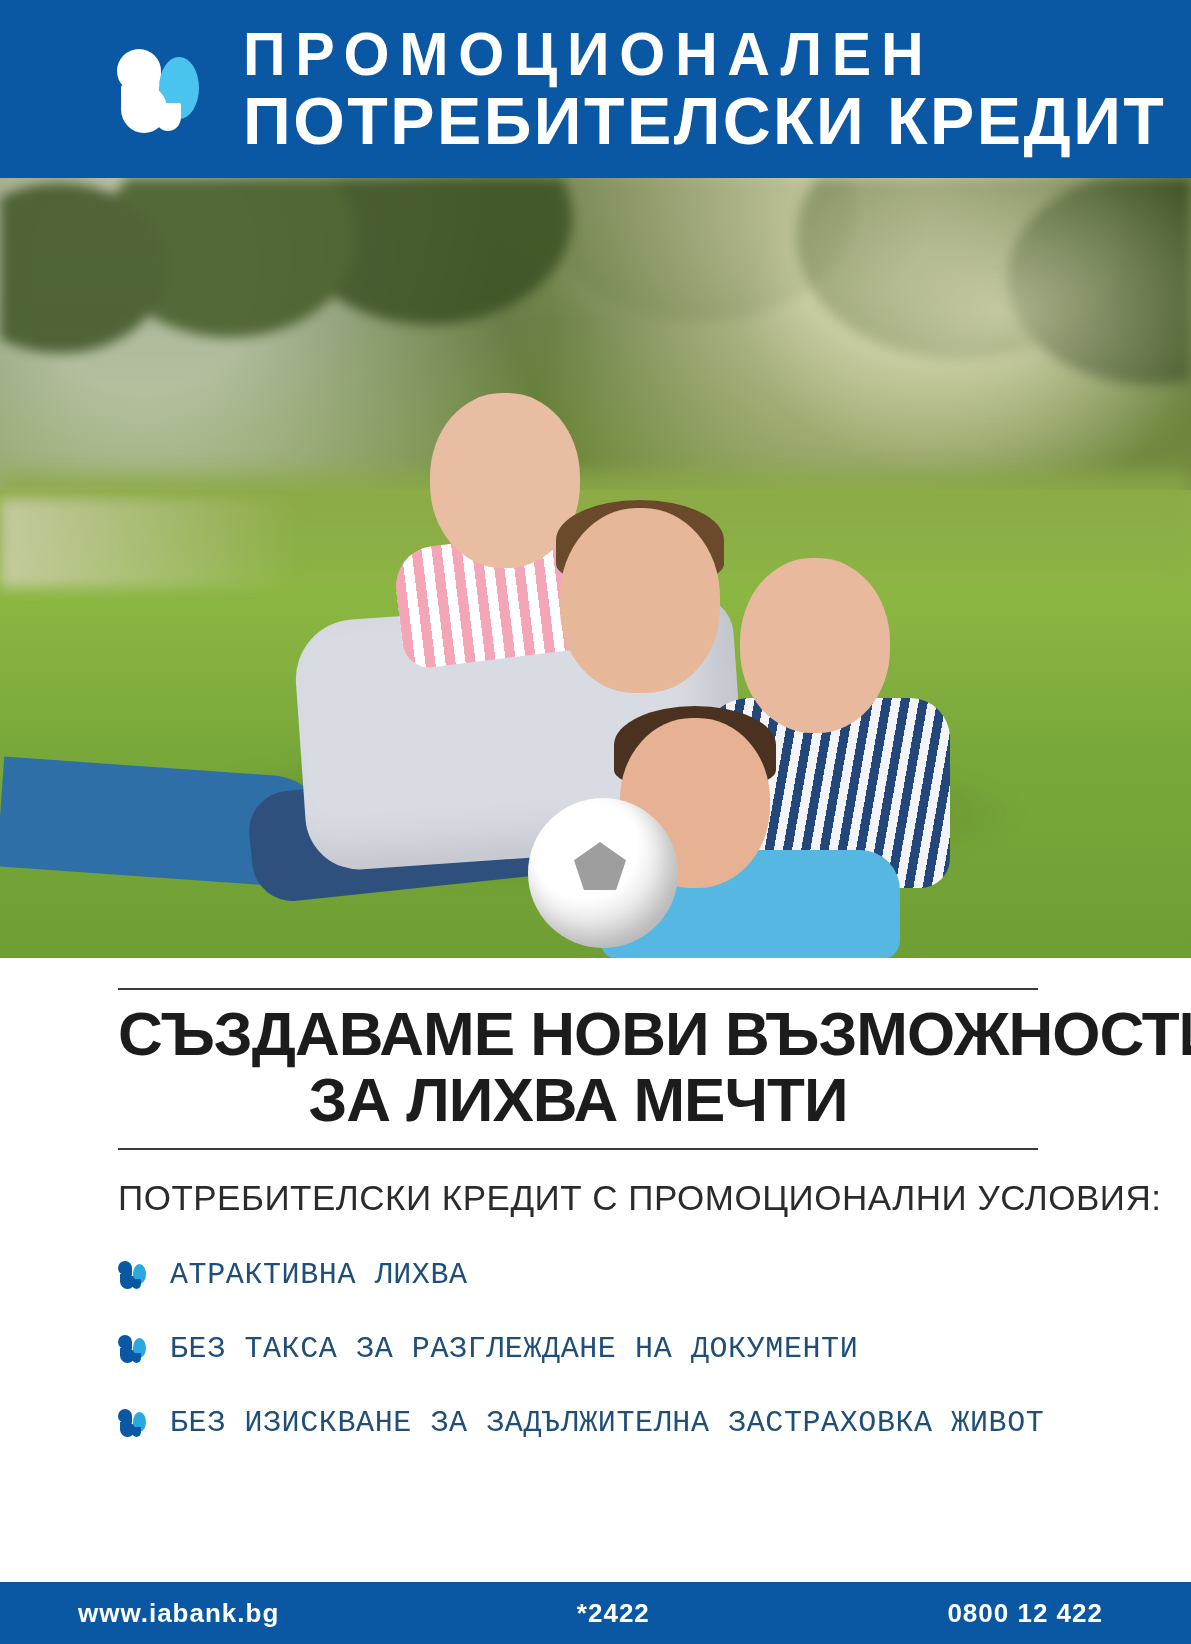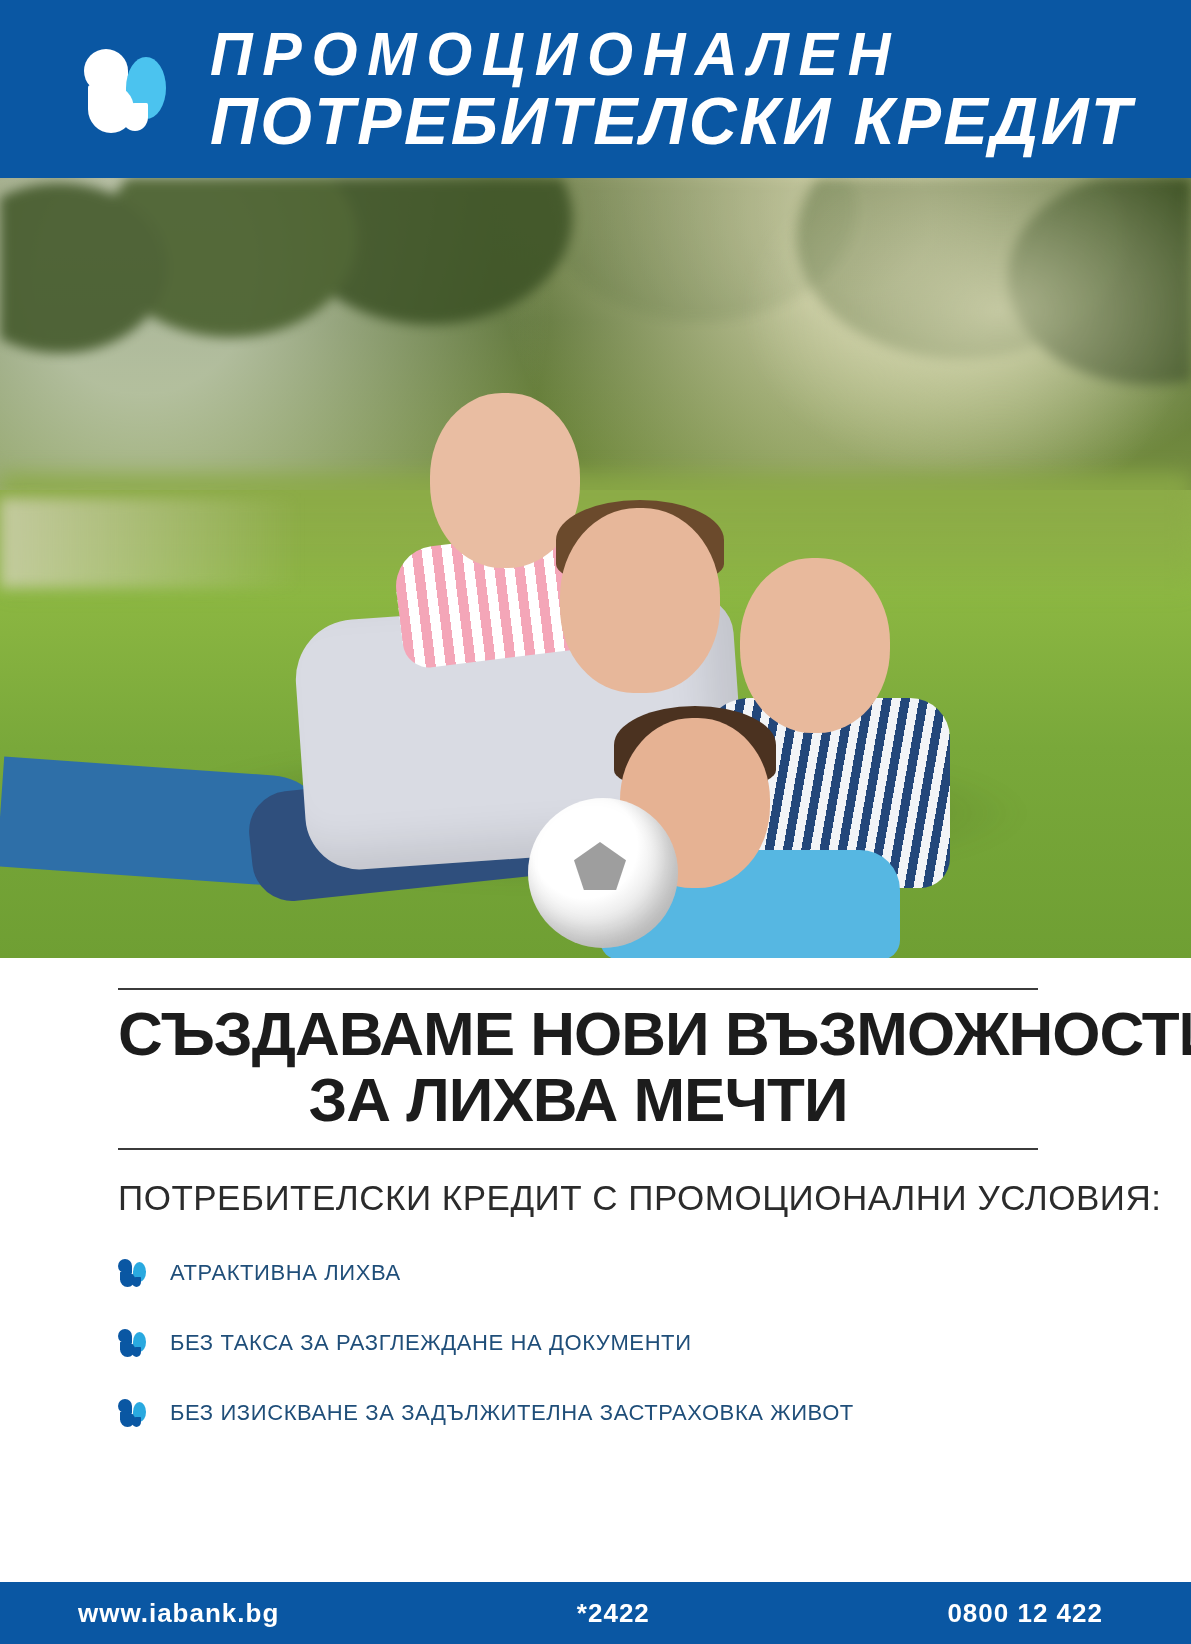--- a/index.html
+++ b/index.html
@@ -21,22 +21,21 @@
 
   
   .header {
     position: absolute;
     left: 0; top: 0;
     width: 1191px;
     height: 178px;
     background: #0a57a3;
     display: flex;
     align-items: center;
-    padding-left: 78px;
-    font-style: italic;
+    padding-left: 111px;
   }
 
   .logo {
     width: 96px;
     height: 96px;
     position: relative;
     flex: 0 0 auto;
     margin-right: 36px;
   }
   
@@ -327,23 +326,24 @@
     border-radius: 4% 50% 50% 50%;
   }
   .bullet-mark .d {
     left: 14px; top: 19px; width: 9px; height: 10px;
     background: #0a57a3;
     border-radius: 50% 4% 50% 50%;
   }
 
   .bullet-text {
     color: #1f4e79;
-    font-size: 22px;
+    font-size: 30px;
     letter-spacing: 0.6px;
     white-space: nowrap;
+    font-family: Liberation Mono, monospace;
   }
 
   
   .footer {
     position: absolute;
     left: 0; bottom: 0;
     width: 1191px;
     height: 62px;
     background: #0a57a3;
     display: flex;

